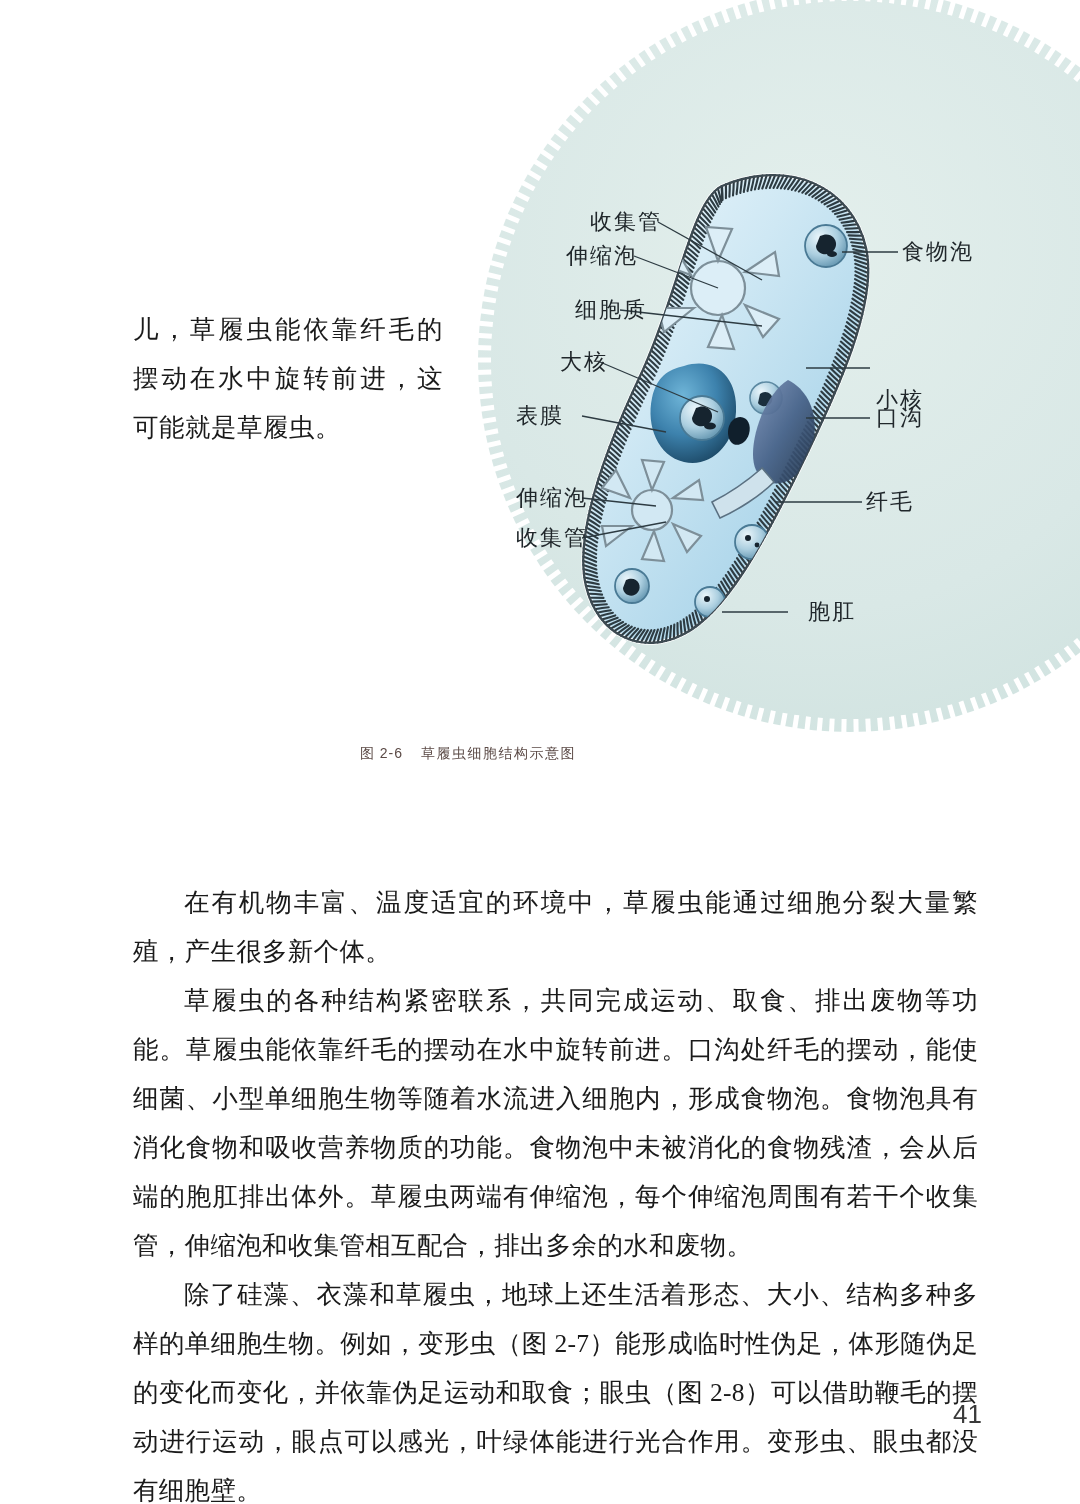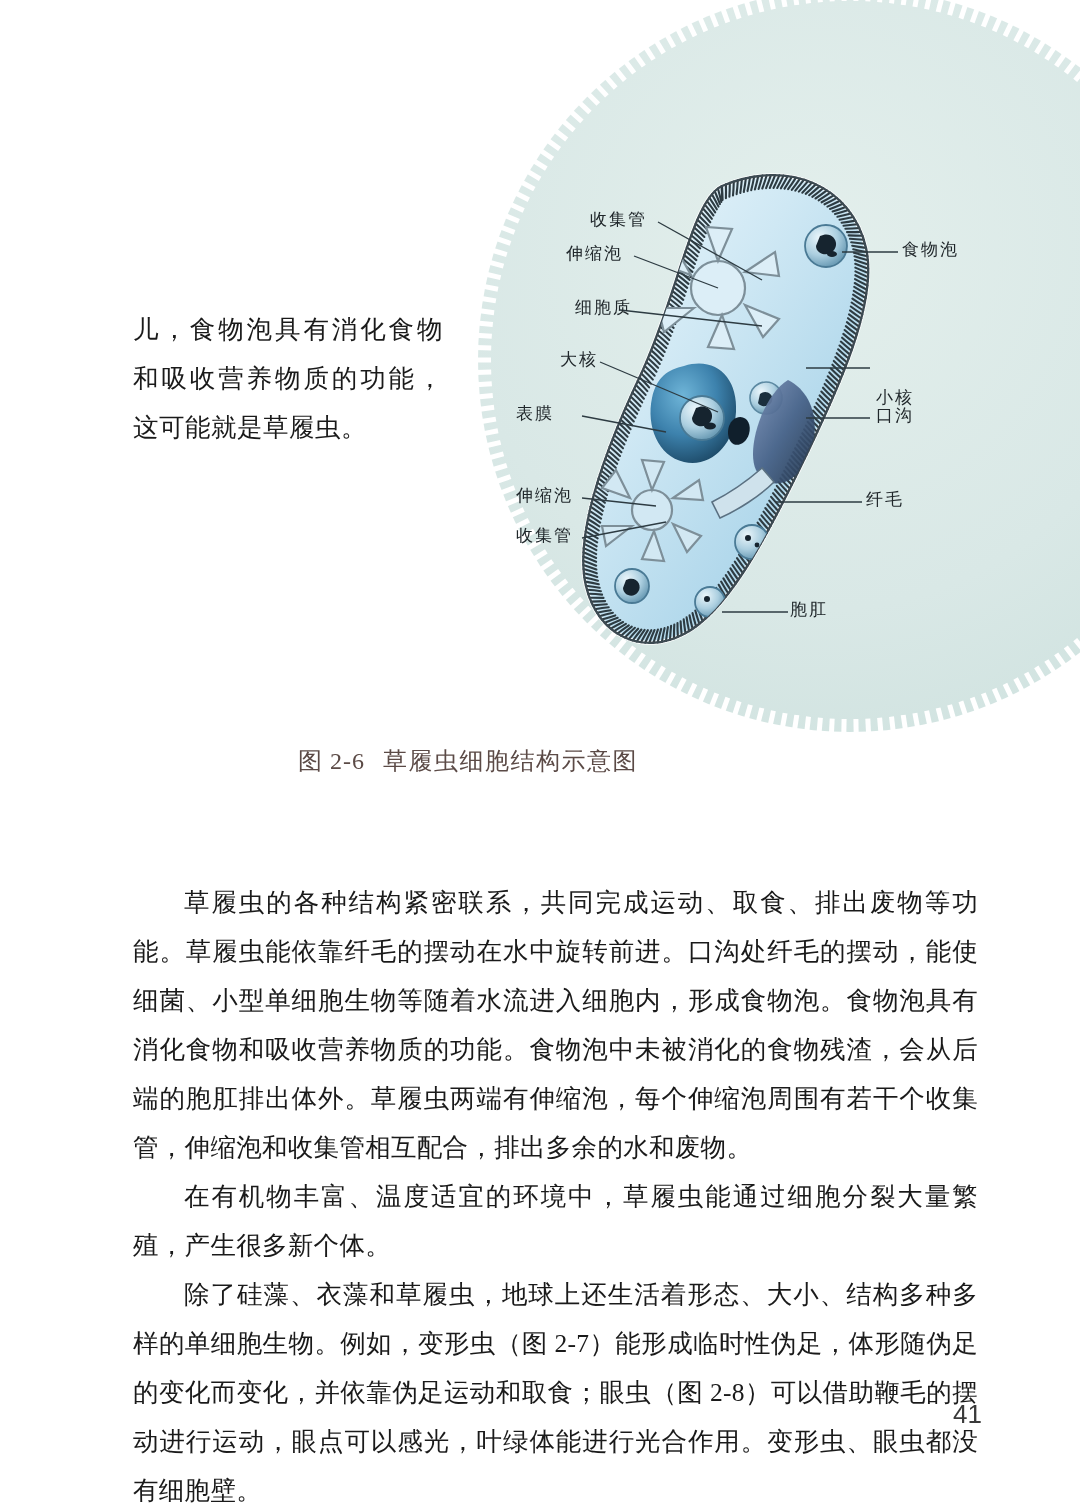--- a/index.html
+++ b/index.html
@@ -40,37 +40,37 @@
     position: absolute;
     left: 0;
     top: 0;
     width: 610px;
     height: 560px;
   }
 
   .fig-label {
     position: absolute;
     font-family: "Liberation Serif", "DejaVu Serif", serif;
-    font-size: 17px;
+    font-size: 22px;
     letter-spacing: 2px;
     color: #20272b;
     white-space: nowrap;
     line-height: 1;
     z-index: 4;
   }
   .fig-label.right-anchor { text-align: right; }
 
   #fig-caption {
     position: absolute;
     left: 0;
     top: 745px;
     width: 936px;
     text-align: center;
-    font-family: Liberation Serif, serif;
-    font-size: 24px;
+    font-family: Liberation Sans, sans-serif;
+    font-size: 14px;
     letter-spacing: 1.5px;
     color: #5b4a46;
     z-index: 3;
   }
   #fig-caption .cap-num { letter-spacing: 1px; }
   #fig-caption .cap-text { margin-left: 18px; }
 
   
   #wrap-column {
     position: absolute;
@@ -746,31 +746,31 @@
       <div class="fig-label right-anchor" style="left: 66px; top: 201px; margin-left: 24px;">大核</div>
       <div class="fig-label right-anchor" style="left: 46px; top: 255px;">表膜</div>
       <div class="fig-label right-anchor" style="left: 46px; top: 337px;">伸缩泡</div>
       <div class="fig-label right-anchor" style="left: 46px; top: 377px;">收集管</div>
     </div>
   <div id="labels-right">
       <div class="fig-label" style="left: 432px; top: 91px;">食物泡</div>
       <div class="fig-label" style="left: 406px; top: 207px; margin-top: 32px;">小核</div>
       <div class="fig-label" style="left: 406px; top: 257px;">口沟</div>
       <div class="fig-label" style="left: 396px; top: 341px;">纤毛</div>
-      <div class="fig-label" style="left: 320px; top: 451px;">胞肛</div>
+      <div class="fig-label" style="left: 338px; top: 451px;">胞肛</div>
     </div>
 </div>
 
 <div id="fig-caption">
   <span class="cap-num">图 2-6</span><span class="cap-text">草履虫细胞结构示意图</span>
 </div>
 
 <div id="wrap-column">
-  <p>儿，食物泡具有消化食物和吸收营养物质的功能，这可能就是草履虫。</p>
+  <p>儿，草履虫能依靠纤毛的摆动在水中旋转前进，这可能就是草履虫。</p>
 </div>
 
 <div id="body-column">
+  <p>在有机物丰富、温度适宜的环境中，草履虫能通过细胞分裂大量繁殖，产生很多新个体。</p>
   <p>草履虫的各种结构紧密联系，共同完成运动、取食、排出废物等功能。草履虫能依靠纤毛的摆动在水中旋转前进。口沟处纤毛的摆动，能使细菌、小型单细胞生物等随着水流进入细胞内，形成食物泡。食物泡具有消化食物和吸收营养物质的功能。食物泡中未被消化的食物残渣，会从后端的胞肛排出体外。草履虫两端有伸缩泡，每个伸缩泡周围有若干个收集管，伸缩泡和收集管相互配合，排出多余的水和废物。</p>
-  <p>在有机物丰富、温度适宜的环境中，草履虫能通过细胞分裂大量繁殖，产生很多新个体。</p>
   <p>除了硅藻、衣藻和草履虫，地球上还生活着形态、大小、结构多种多样的单细胞生物。例如，变形虫（图 2-7）能形成临时性伪足，体形随伪足的变化而变化，并依靠伪足运动和取食；眼虫（图 2-8）可以借助鞭毛的摆动进行运动，眼点可以感光，叶绿体能进行光合作用。变形虫、眼虫都没有细胞壁。</p>
 </div>
 
 <div id="page-number">41</div>
 
 </body></html>

